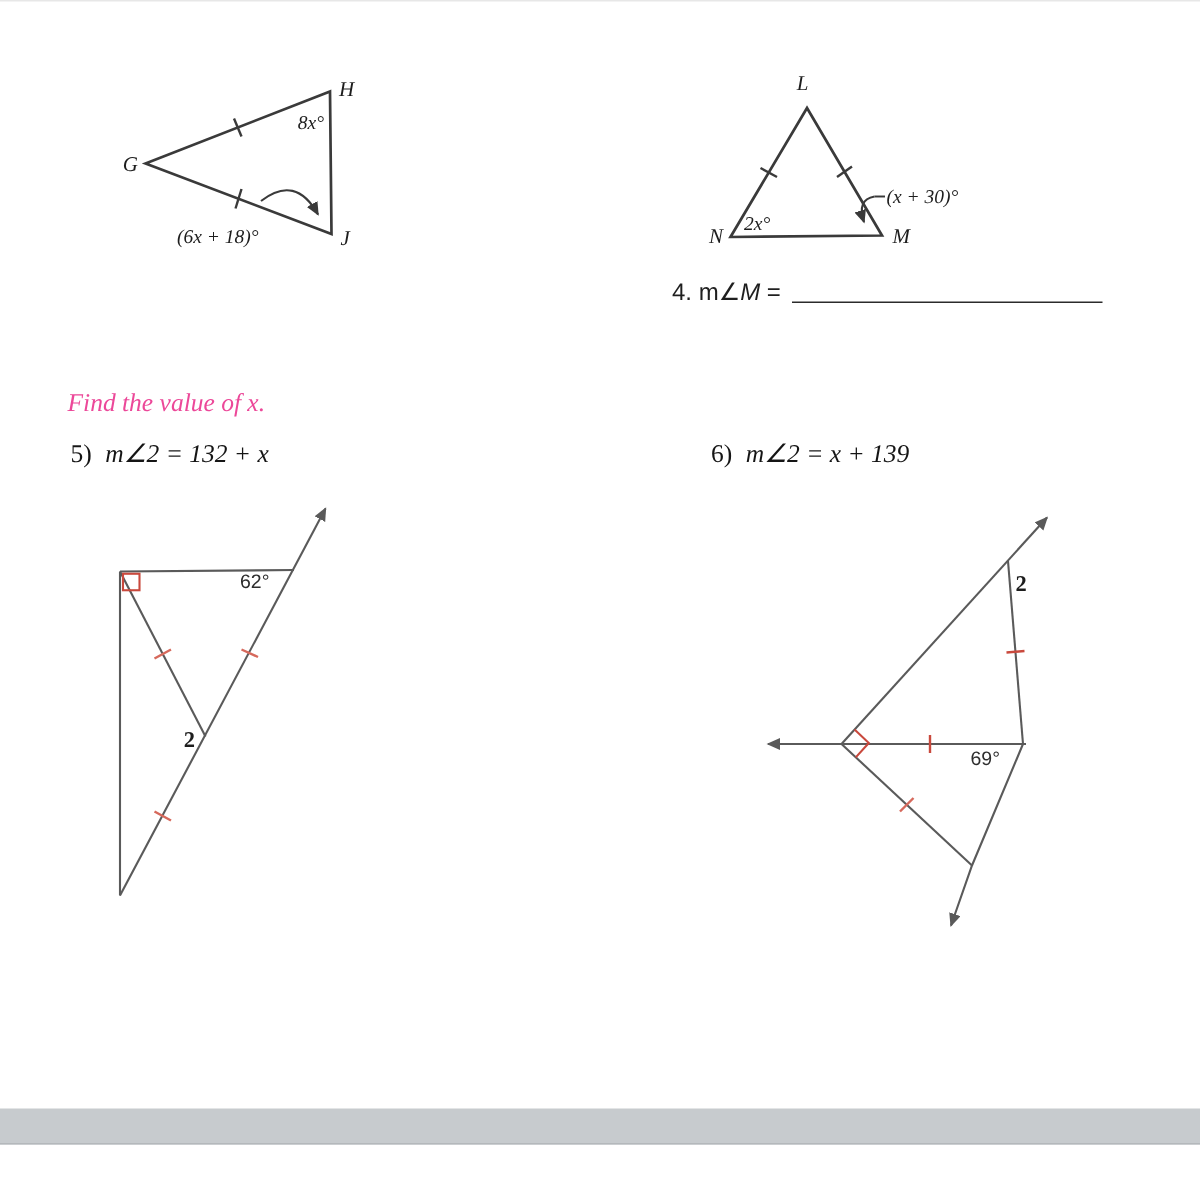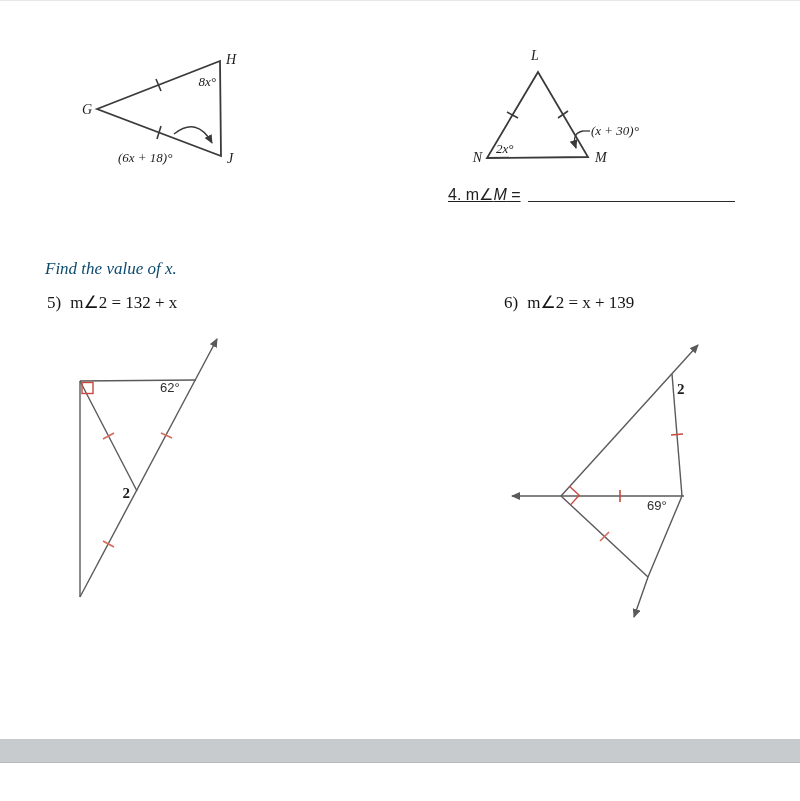--- a/index.html
+++ b/index.html
@@ -30,29 +30,29 @@
     border-bottom:1.6px solid #2b2b2b;
     height:13px;
     margin-left:7px;
     vertical-align:-2px;
   }
   .blank.w3{width:155px;}
   .blank.w4{width:207px;}
   .instruction{
     position:absolute;left:45px;top:259px;
     font:italic 17px "Liberation Serif",serif;
-    color:#0c4a6e;
+    color:#ec4899;
   }
   .eq-row{
     position:absolute;top:292px;
     font:17px "Liberation Serif",serif;
     color:#151515;
     white-space:nowrap;
   }
-  .eq-row .formula{margin-left:9px;margin-top:20px;}
+  .eq-row .formula{font-style:italic;margin-left:9px;margin-top:20px;}
   #footer-bar{
     position:absolute;left:0;top:739px;
     width:800px;height:23px;
     background:#c7cbce;
     border-bottom:1px solid #b4b8bb;
   }
 </style>
 </head>
 <body>
 
@@ -88,31 +88,31 @@
     <line x1="123" y1="91" x2="130" y2="91" stroke="#3a3a3a" stroke-width="1.3"></line>
     <path d="M123,91 Q111,93 116,108" fill="none" stroke="#3a3a3a" stroke-width="1.4" marker-end="url(#arr2)"></path>
     <text class="v-lbl" x="75" y="20" text-anchor="middle">L</text>
     <text class="v-lbl" x="22" y="122" text-anchor="end">N</text>
     <text class="v-lbl" x="135" y="122">M</text>
     <text class="expr" x="36" y="113">2x°</text>
     <text class="expr" x="131" y="95">(x + 30)°</text>
   </svg>
 
 
-  <div class="q-row" style="left:448px;top:185px;text-decoration:underline;">
+  <div class="q-row" style="left:448px;top:185px;">
     <span>4. m∠</span><span class="var">M</span><span> =</span><span class="blank w4"></span>
   </div>
 
   <div class="instruction">Find the value of x.</div>
 
   <div class="eq-row" style="left:47px;">
     <span>5)</span><span class="formula">m∠2 = 132 + x</span>
   </div>
 
-  <div class="eq-row" style="left:504px;">
+  <div class="eq-row" style="left:474px;">
     <span>6)</span><span class="formula">m∠2 = x + 139</span>
   </div>
 
   <svg style="left:60px;top:330px;" width="180" height="310" viewBox="0 0 180 310">
     <defs>
       <marker id="arr3" markerUnits="userSpaceOnUse" markerWidth="10" markerHeight="9" refX="8" refY="4" orient="auto">
         <path d="M0,0 L9,4 L0,8 Z" fill="#5a5a5a"></path>
       </marker>
     </defs>
     <line x1="20" y1="51" x2="136" y2="50" stroke="#5a5a5a" stroke-width="1.4"></line>

